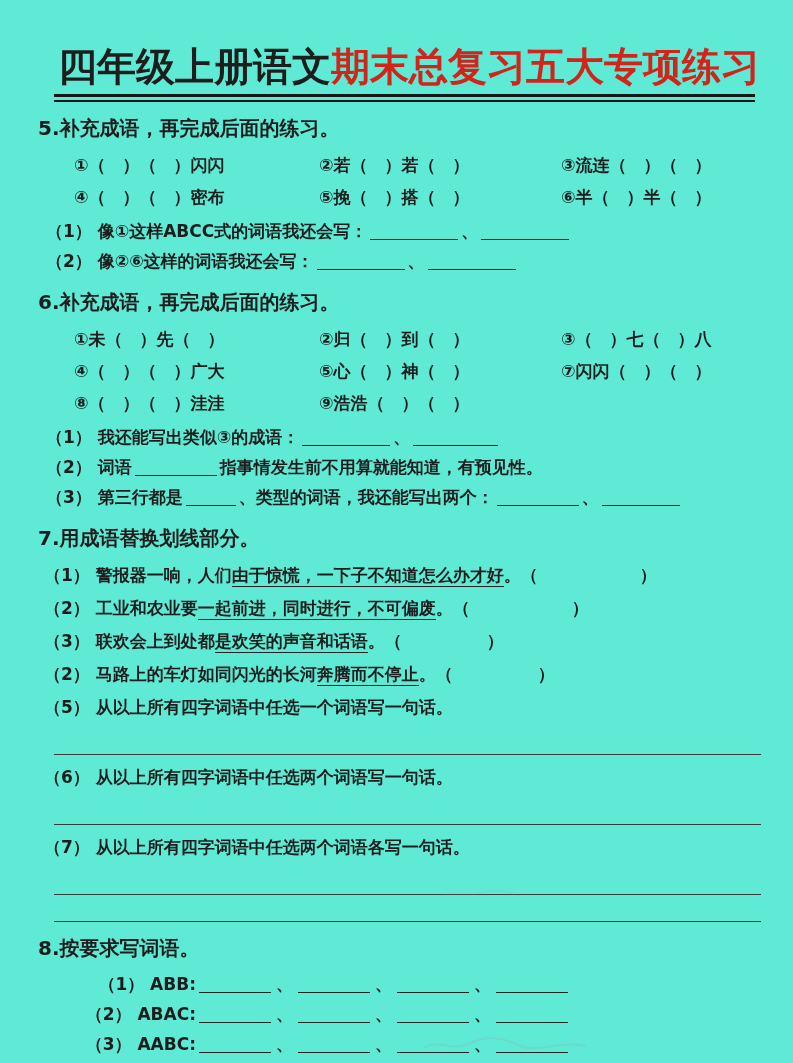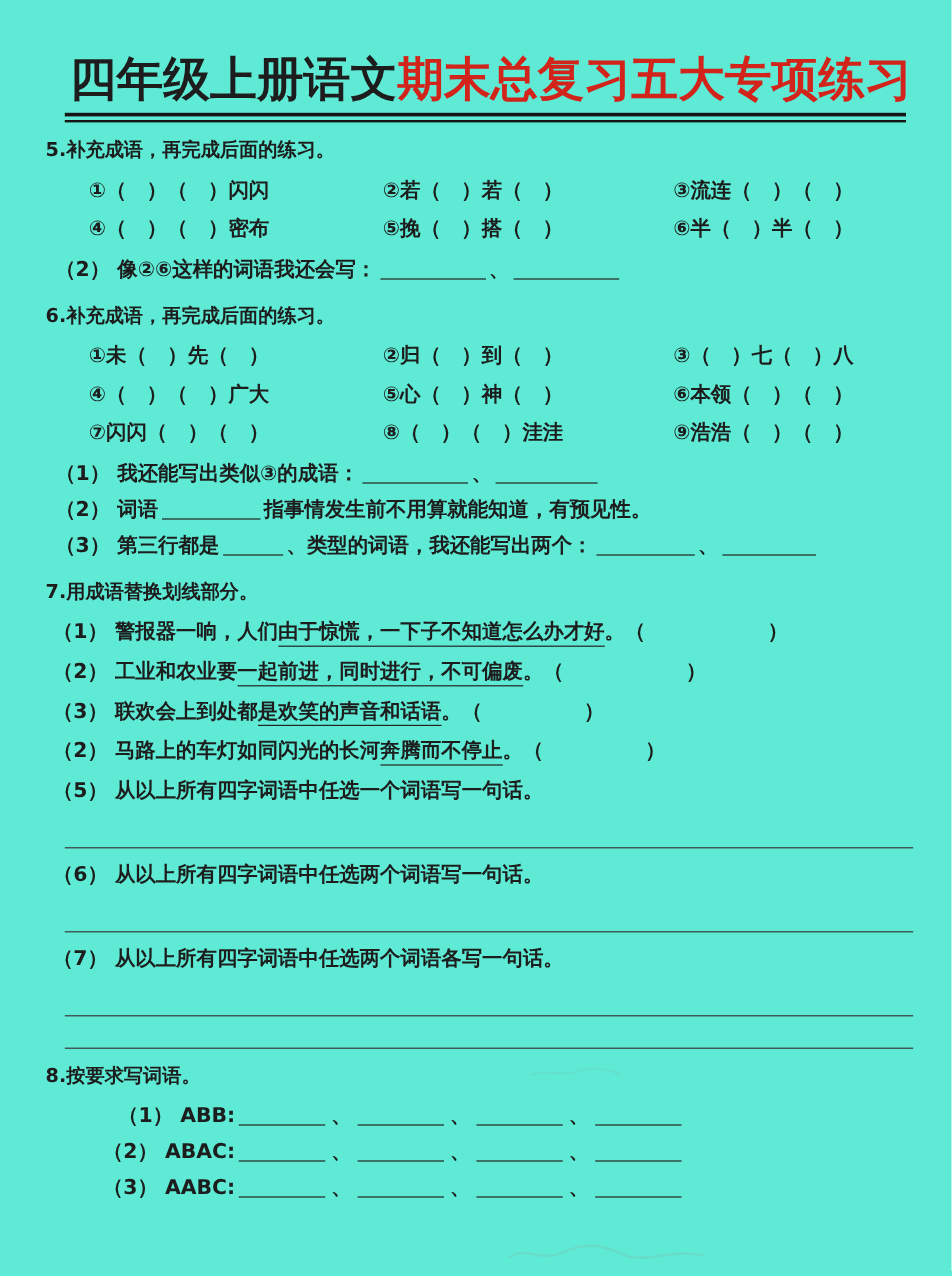--- a/index.html
+++ b/index.html
@@ -3,21 +3,21 @@
 <meta charset="utf-8">
 <style>
   html,body{margin:0;padding:0;background:#ffffff;}
   .page{
     width:793px;height:1063px;background:#5eead4;box-sizing:border-box;
     padding:34px 24px 0 38px;position:relative;overflow:hidden;color:#1d1d1d;
     font-family:"DejaVu Sans","Liberation Sans",sans-serif;font-weight:600;font-size:17px;
   }
   h1{font-size:39px;font-weight:700;margin:12px 0 0 20px;white-space:nowrap;letter-spacing:0;line-height:1.1;}
   .title-rule{margin:5px 14px 0 16px;height:3px;border-top:3px solid #161616;border-bottom:2px solid #161616;}
-  h2{font-size:16px;font-weight:700;margin:13px 0 7px 0;}
+  h2{font-size:20px;font-weight:700;margin:13px 0 7px 0;}
   section{margin:0;}
   .grid3{display:grid;grid-template-columns:245px 242px 1fr;margin-left:36px;}
   .item{line-height:32px;white-space:nowrap;}
   .qs{margin-top:3px;}
   .qline{line-height:30px;margin-left:8px;white-space:nowrap;}
   .s7 .qline{line-height:33px;margin-left:6px;}
   .blank{display:inline-block;border-bottom:1.6px solid #242424;height:15px;vertical-align:-3px;margin:0 3px;}
   .uline{border-bottom:1.6px solid #242424;padding-bottom:1px;}
   .ans-line{border-top:1.6px solid #3a3a3a;margin:30px 8px 6px 16px;height:0;}
   .ans-line + .ans-line{margin-top:26px;}
@@ -40,33 +40,33 @@
     <h2>5.补充成语，再完成后面的练习。</h2>
     <div class="grid3" id="s5-items">
         <div class="item">①（　）（　）闪闪</div>
         <div class="item">②若（　）若（　）</div>
         <div class="item">③流连（　）（　）</div>
         <div class="item">④（　）（　）密布</div>
         <div class="item">⑤挽（　）搭（　）</div>
         <div class="item">⑥半（　）半（　）</div>
       </div>
     <div class="qs" id="s5-lines">
+        <div class="qline"><span>（1） 像①这样ABCC式的词语我还会写：</span><span class="blank" style="width: 88px;"></span><span>、</span><span class="blank" style="width: 88px;"></span></div>
         <div class="qline"><span>（2） 像②⑥这样的词语我还会写：</span><span class="blank" style="width: 88px;"></span><span>、</span><span class="blank" style="width: 88px;"></span></div>
       </div>
   </section>
 
   <section>
     <h2>6.补充成语，再完成后面的练习。</h2>
     <div class="grid3" id="s6-items">
         <div class="item">①未（　）先（　）</div>
         <div class="item">②归（　）到（　）</div>
         <div class="item">③（　）七（　）八</div>
         <div class="item">④（　）（　）广大</div>
         <div class="item">⑤心（　）神（　）</div>
-        <div class="item">⑥本领（　）（　）</div>
         <div class="item">⑦闪闪（　）（　）</div>
         <div class="item">⑧（　）（　）洼洼</div>
         <div class="item">⑨浩浩（　）（　）</div>
       </div>
     <div class="qs" id="s6-lines">
         <div class="qline"><span>（1） 我还能写出类似③的成语：</span><span class="blank" style="width: 88px;"></span><span>、</span><span class="blank" style="width: 85px;"></span></div>
         <div class="qline"><span>（2） 词语</span><span class="blank" style="width: 82px;"></span><span>指事情发生前不用算就能知道，有预见性。</span></div>
         <div class="qline"><span>（3） 第三行都是</span><span class="blank" style="width: 50px;"></span><span>、类型的词语，我还能写出两个：</span><span class="blank" style="width: 82px;"></span><span>、</span><span class="blank" style="width: 78px;"></span></div>
       </div>
   </section>

